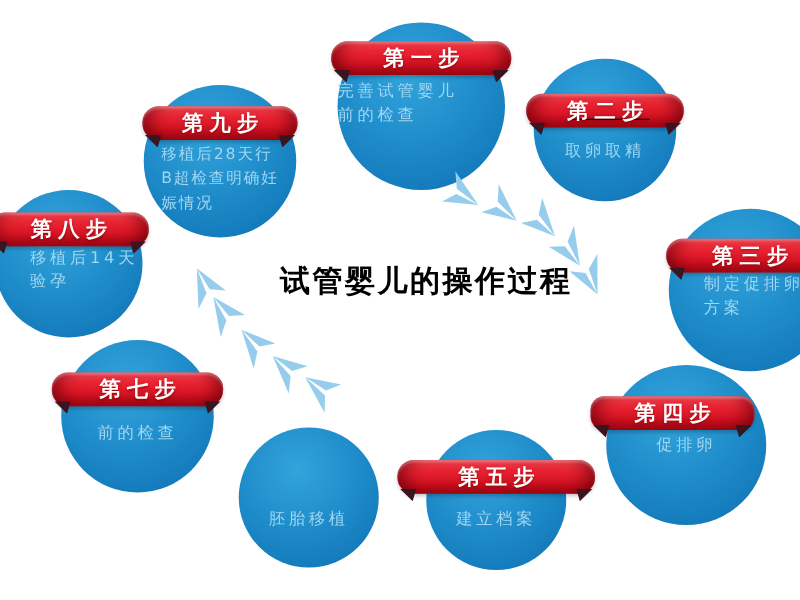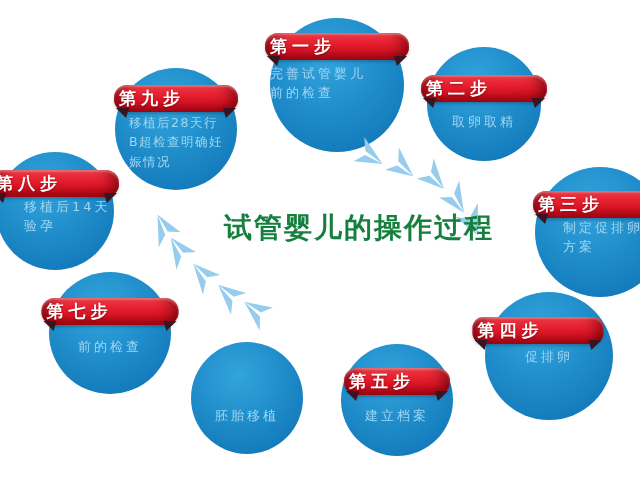--- a/index.html
+++ b/index.html
@@ -19,21 +19,21 @@
   .ribbon {
     position:absolute; left:50%; transform:translateX(-50%);
     height:27px; border-radius:13px;
     background:linear-gradient(180deg,#f4414d 0%, #e72130 35%, #d51424 65%, #bb0c1c 100%);
     box-shadow:
       inset 0 2px 2px rgba(255,255,255,.28),
       inset 15px 0 14px -8px rgba(105,0,12,.60),
       inset -15px 0 14px -8px rgba(105,0,12,.60),
       inset 0 -5px 7px rgba(130,0,12,.45),
       0 2px 3px rgba(0,0,0,.22);
-    display:flex; align-items:center; justify-content:flex-start;
+    display:flex; align-items:center; justify-content:center;
     z-index:2;
   }
   .ribbon::before, .ribbon::after {
     content:""; position:absolute; bottom:-6px; width:13px; height:10px;
     background:#3a1420; z-index:-1;
   }
   .ribbon::before { left:2px;  clip-path:polygon(0 0, 100% 0, 78% 100%); }
   .ribbon::after  { right:2px; clip-path:polygon(0 0, 100% 0, 22% 100%); }
   .ribbon-label {
     color:#ffffff; font-weight:bold; font-size:17px;
@@ -48,33 +48,33 @@
   }
   .desc.left { text-align:left; }
   .desc.small { font-size:12.5px; letter-spacing:1.5px; line-height:1.55; }
 
   
   .s1 { left:270px; top:18px;  width:134px; height:134px; }
   .s1 .ribbon { top:15px; width:144px; }
   .s1 .desc   { top:47px; padding-left:0; }
 
   .s2 { left:427px; top:47px;  width:114px; height:114px; }
-  .s2 .ribbon { top:28px; width:126px; }
+  .s2 .ribbon { top:28px; width:126px;text-decoration:underline; }
   .s2 .desc   { top:66px; }
 
   .s3 { left:535px; top:167px; width:130px; height:130px; }
   .s3 .ribbon { top:24px; width:134px; }
   .s3 .desc   { top:52px; padding-left:28px; }
 
   .s4 { left:485px; top:292px; width:128px; height:128px; }
   .s4 .ribbon { top:25px; width:131px; transform:translateX(calc(-50% - 11px));border-radius:11px; }
   .s4 .desc   { top:56px; }
 
   .s5 { left:341px; top:344px; width:112px; height:112px; }
-  .s5 .ribbon { top:24px; width:106px; }
+  .s5 .ribbon { top:24px; width:158px; }
   .s5 .desc   { top:63px; }
 
   .s6 { left:191px; top:342px; width:112px; height:112px; }
   .s6 .ribbon { top:25px; width:130px; }
   .s6 .desc   { top:65px; }
 
   .s7 { left:49px;  top:272px; width:122px; height:122px; }
   .s7 .ribbon { top:26px; width:137px; }
   .s7 .desc   { top:66px; }
 
@@ -82,21 +82,21 @@
   .s8 .ribbon { top:18px; width:128px; }
   .s8 .desc   { top:46px; padding-left:28px; }
 
   .s9 { left:115px; top:68px;  width:122px; height:122px; }
   .s9 .ribbon { top:17px; width:124px; }
   .s9 .desc   { top:45px; padding-left:14px; }
 
   
   .title {
     position:absolute; left:224px; top:209px; z-index:3;
-    color:#15803d; font-size:28px; font-weight:bold;
+    color:#000000; font-size:24px; font-weight:bold;
     letter-spacing:2px; white-space:nowrap;
   }
 
   
   .arrow { position:absolute; width:32px; height:28px; }
   .arrow polygon { fill:#97cdec; }
   .a1  { left:354px; top:142px; transform:rotate(32deg); }
   .a2  { left:386px; top:153px; transform:rotate(40deg); }
   .a3  { left:418px; top:164px; transform:rotate(48deg); }
   .a4  { left:440px; top:186px; transform:rotate(58deg); }

